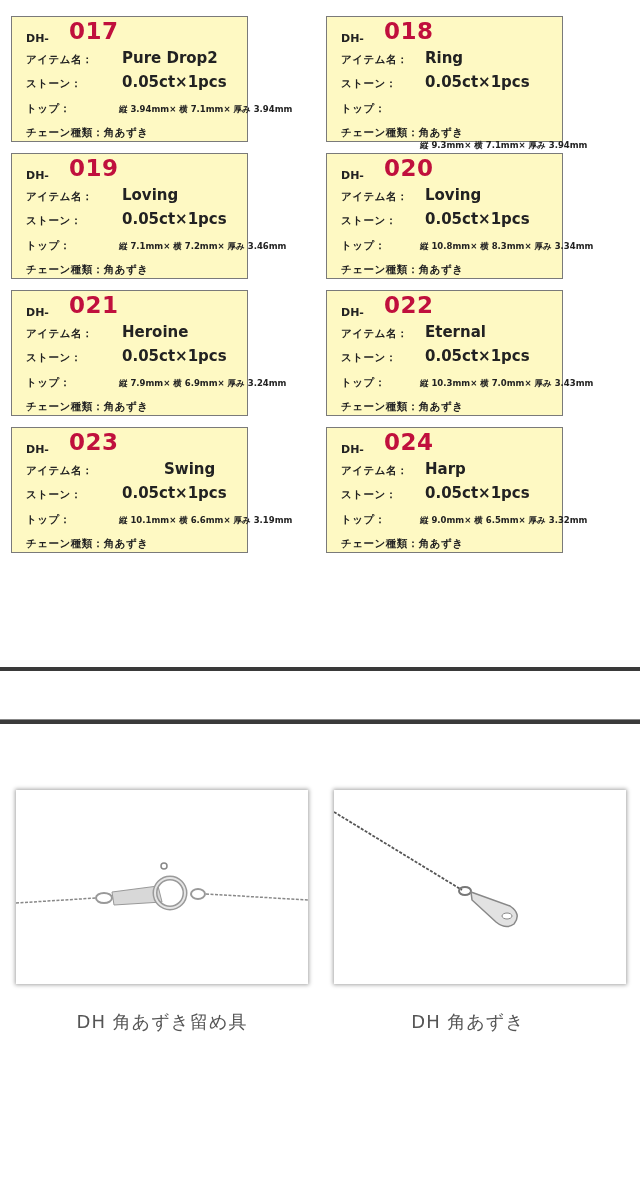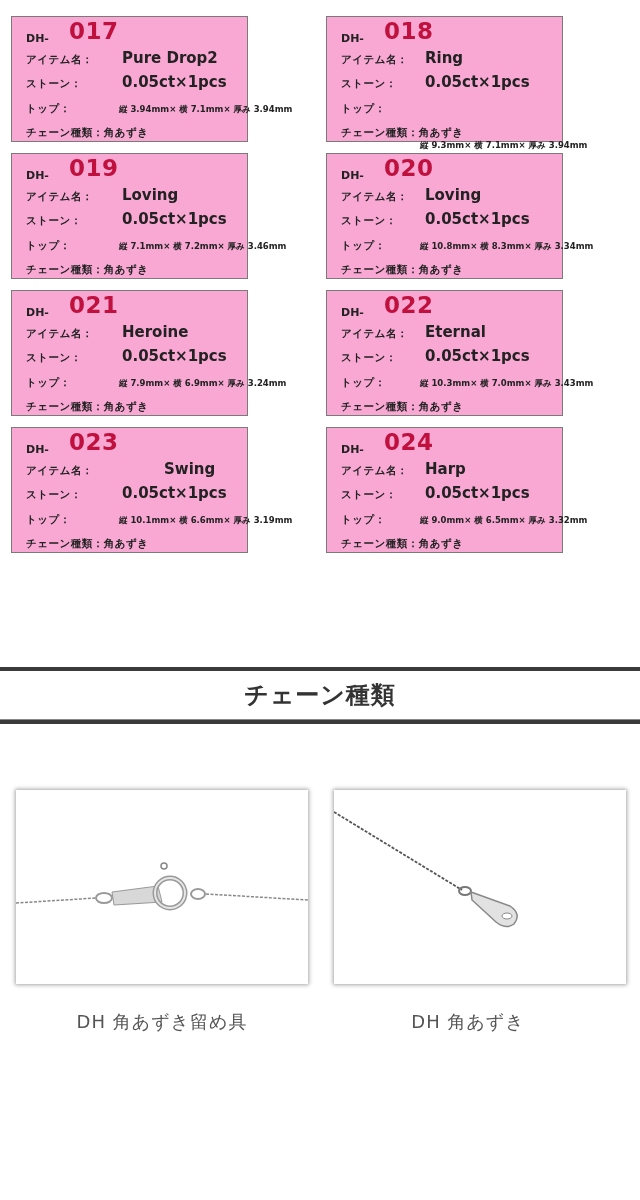--- a/index.html
+++ b/index.html
@@ -4,21 +4,21 @@
   <style>
     * { box-sizing: border-box; margin: 0; padding: 0; }
     html, body { width: 640px; height: 1200px; background: #ffffff; overflow: hidden; }
     body { position: relative; font-family: "DejaVu Sans", "Liberation Sans", sans-serif; color: #333; }
 
     .card {
       position: absolute;
       width: 237px;
       height: 126px;
       border: 1.5px solid #7a7a7a;
-      background: #f9a8d4;
+      background: #fef9c3;
     }
     .card .row { position: absolute; left: 14px; white-space: nowrap; }
     .card .row-id { top: 3px; height: 32px; }
     .card .dh { position: absolute; left: 0; top: 12px; font-size: 11px; font-weight: bold; color: #222; }
     .card .num { position: absolute; left: 43px; top: -2px; font-size: 23px; font-weight: bold; color: #c0103d; font-family: "DejaVu Sans", sans-serif; letter-spacing: 0.5px; }
     .card .label { position: absolute; left: 0; font-size: 10.5px; color: #222; font-weight: bold; letter-spacing: 0.5px; }
     .card .val { position: absolute; font-size: 15px; color: #222; font-weight: bold; }
     .card .val-sm { position: absolute; font-size: 8.5px; color: #222; font-weight: bold; }
 
     .row-name { top: 36px; }
@@ -222,21 +222,20 @@
         <span class="val-sm" style="left:79px; top:2px;">縦 9.0mm× 横 6.5mm× 厚み 3.32mm</span>
       </div>
     <div class="row row-chain">
         <span class="label">チェーン種類：角あずき</span>
       </div>
   </div>
 </div>
 
 <div class="section-title-wrap">
   <div class="bar-top"></div>
-  <div class="section-title">チェーン種類</div>
   <div class="bar-bottom"></div>
 </div>
 
 <div class="photo" style="left:16px; top:790px; width:292px; height:194px;">
   <svg width="292" height="194" viewBox="0 0 292 194">
     <path d="M0 113 L80 108" stroke="#888" stroke-width="1.5" stroke-dasharray="3 1.5" fill="none"></path>
     <path d="M190 104 L292 110" stroke="#888" stroke-width="1.5" stroke-dasharray="3 1.5" fill="none"></path>
     <ellipse cx="88" cy="108" rx="8" ry="5" fill="none" stroke="#999" stroke-width="2"></ellipse>
     <polygon points="96,102 142,96 146,112 98,115" fill="#d8d8d8" stroke="#999" stroke-width="1"></polygon>
     <circle cx="154" cy="103" r="15" fill="none" stroke="#9a9a9a" stroke-width="5"></circle>

